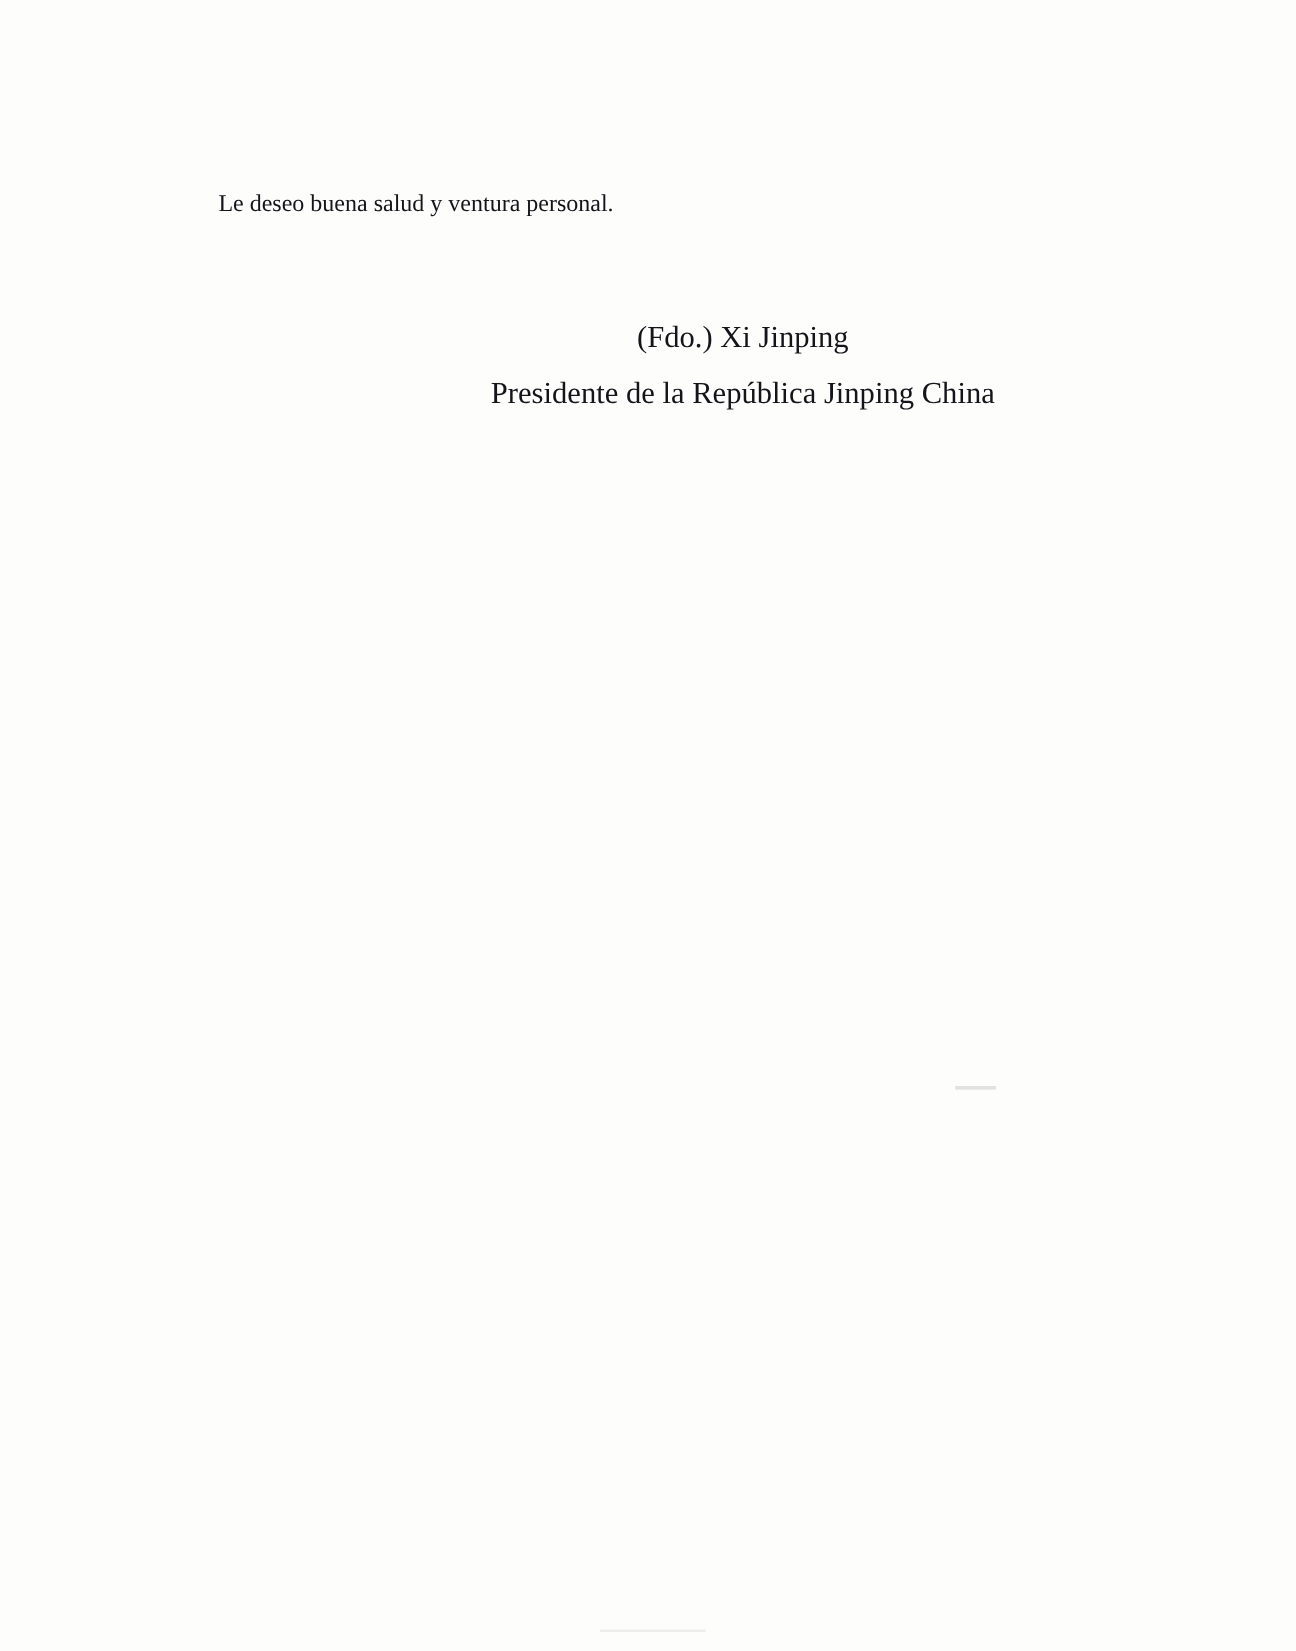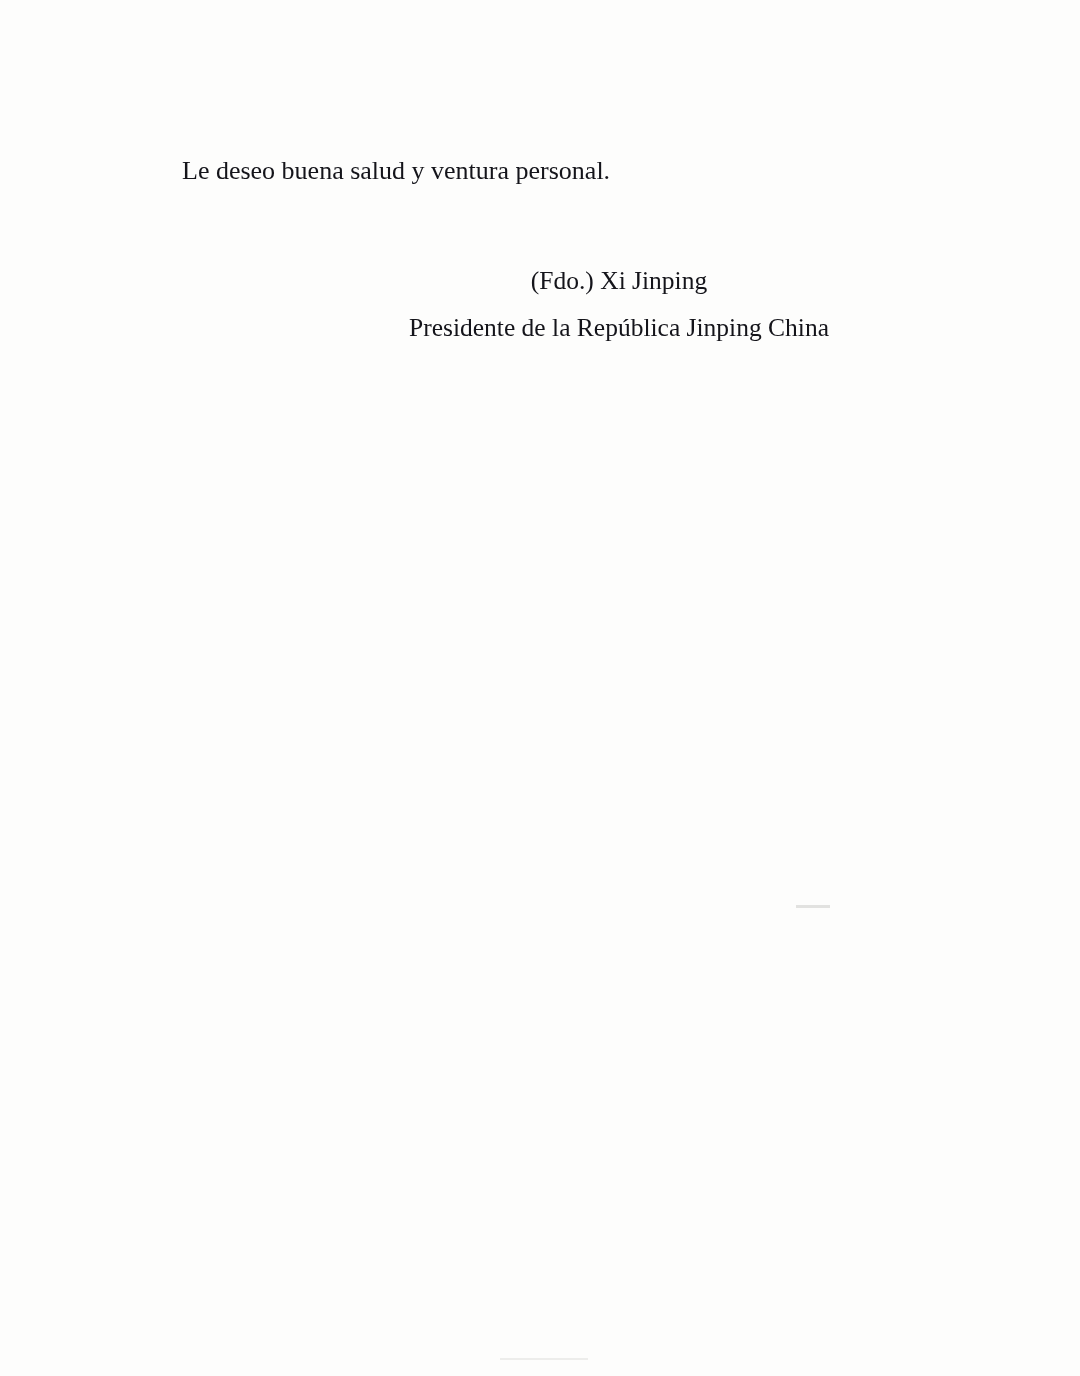--- a/index.html
+++ b/index.html
@@ -32,21 +32,21 @@
   .body-paragraph {
     font-size: 25.5px;
     line-height: 49px;
     text-align: justify;
     text-justify: inter-word;
     letter-spacing: 0.15px;
     margin: 0;
     color: #14141a;
   }
   .wish-paragraph {
-    font-size: 26px;
+    font-size: 20px;
     line-height: 49px;
     margin: 14px 0 0 0;
     text-indent: 56px;
     color: #14141a;
   }
   .signature-block {
     margin-top: 62px;
     text-align: center;
     padding-left: 178px;
   }

